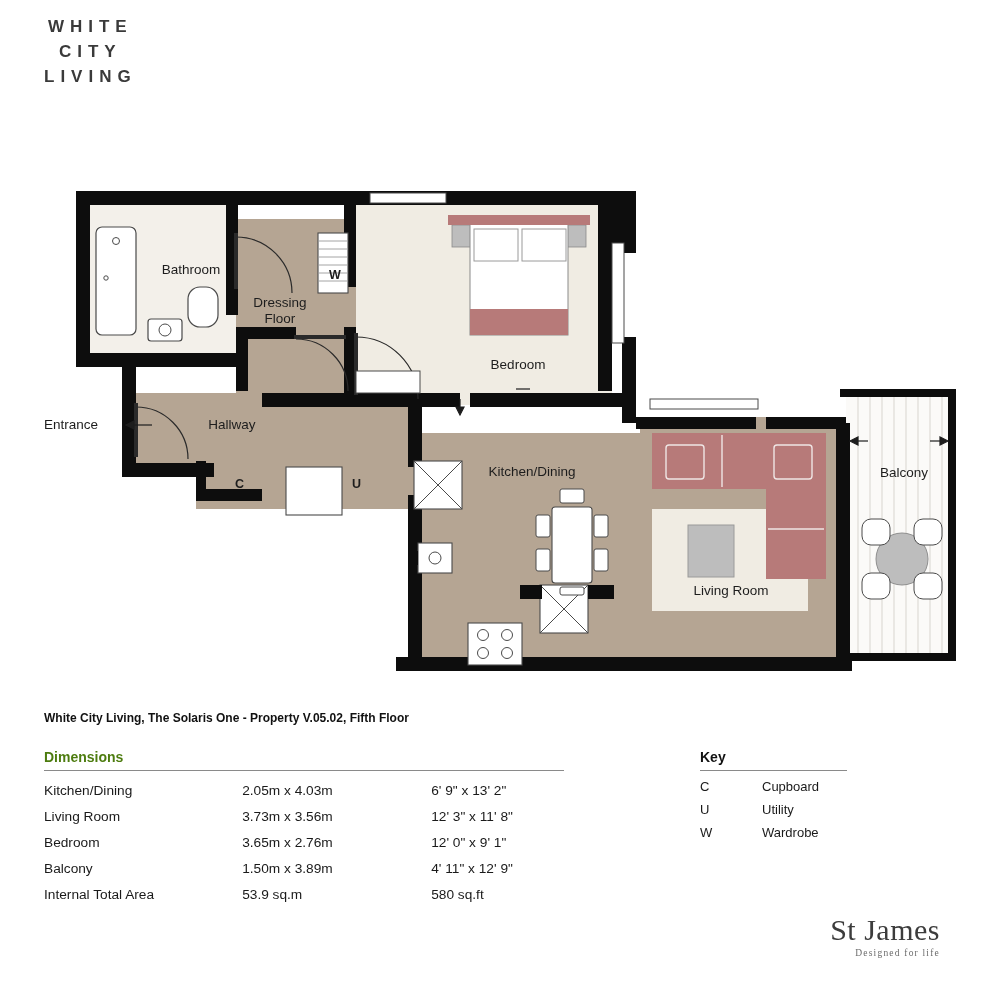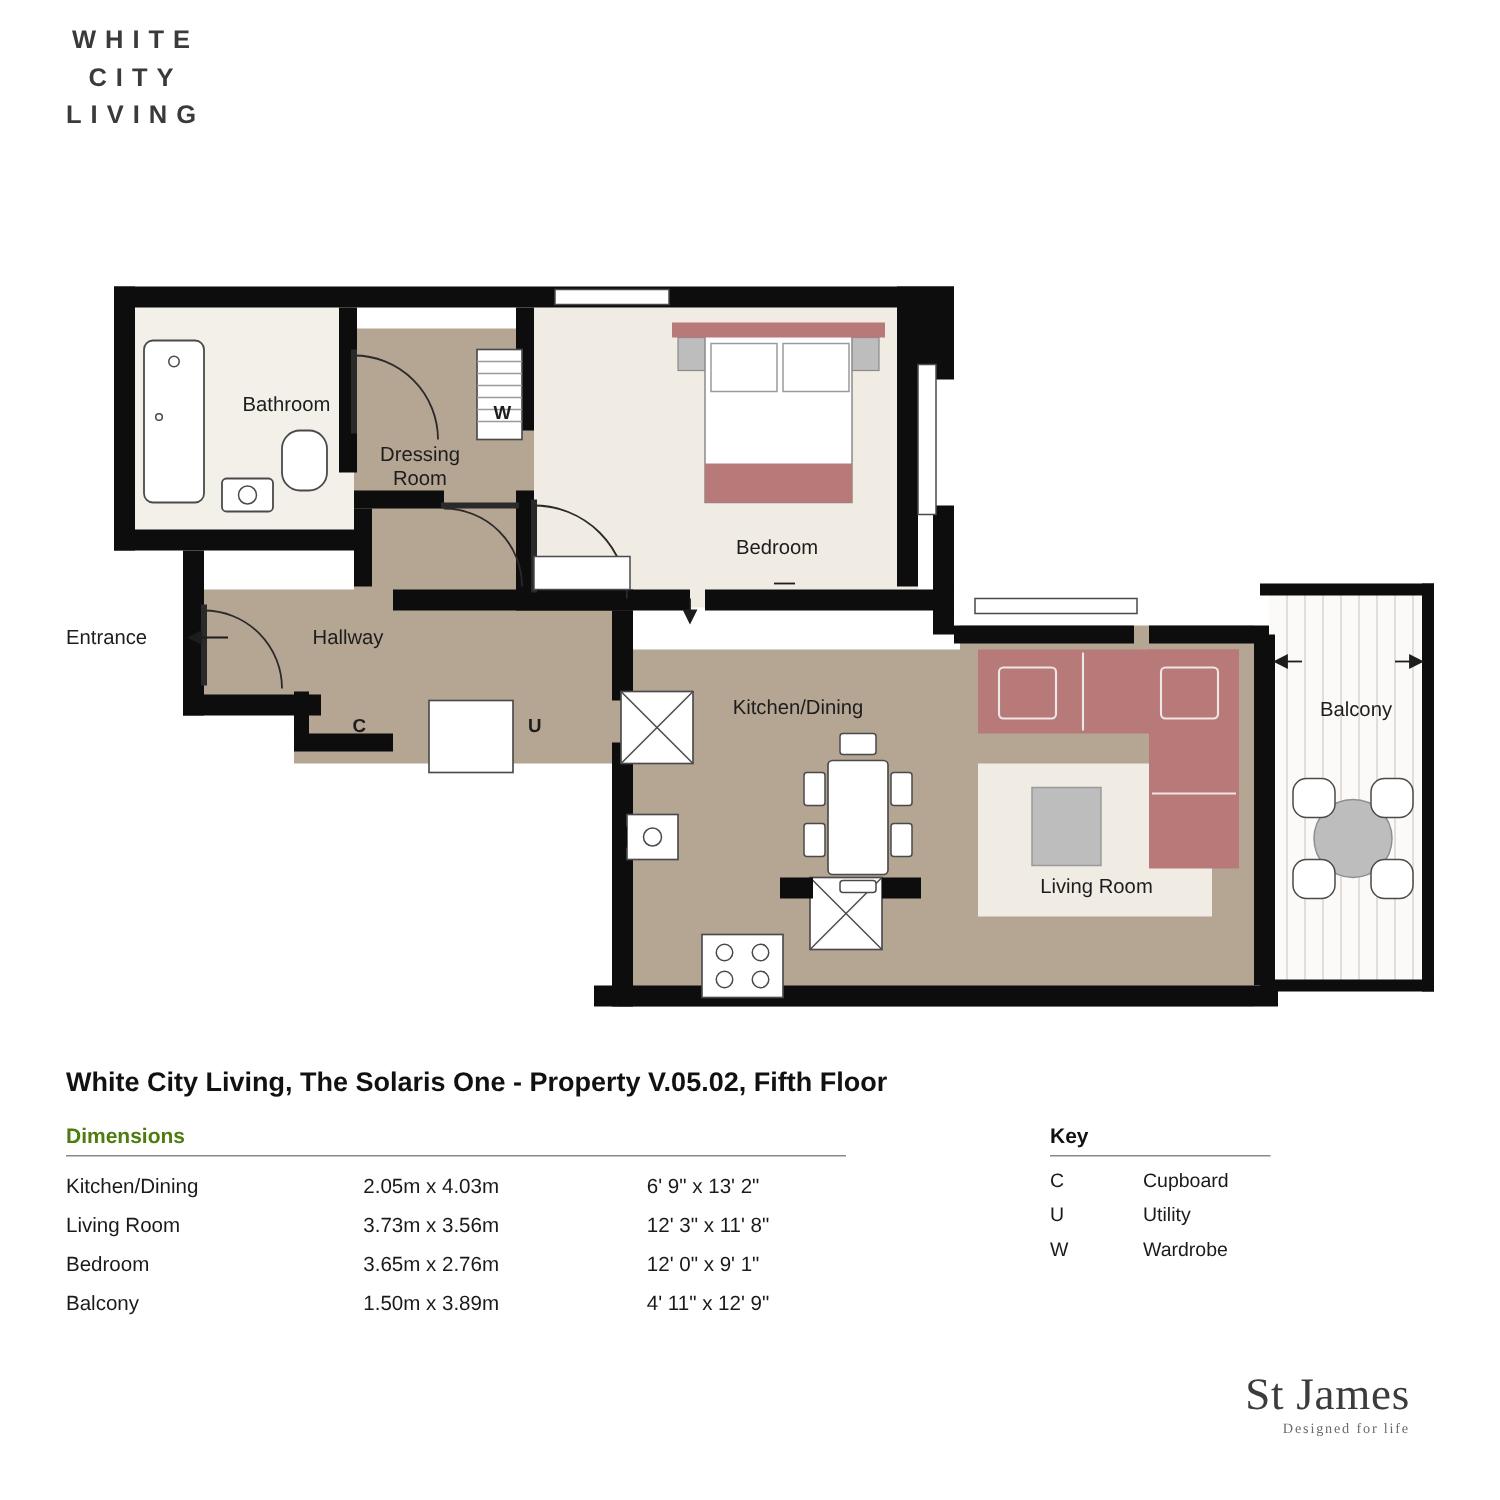--- a/index.html
+++ b/index.html
@@ -61,21 +61,21 @@
     font-size: 13.5px;
     color: #1d1d1d;
     text-align: right;
   }
 
   
   .title {
     position: absolute;
     left: 44px;
     top: 711px;
-    font-size: 18px;
+    font-size: 12px;
     font-weight: 700;
     color: #111;
   }
   .dims-head {
     position: absolute;
     left: 44px;
     top: 749px;
     font-size: 14px;
     font-weight: 700;
     color: #4d7c0f;
@@ -346,21 +346,21 @@
       <line x1="852" y1="404" x2="868" y2="404"></line>
       <polygon points="850,404 858,400 858,408"></polygon>
       <line x1="930" y1="404" x2="946" y2="404"></line>
       <polygon points="948,404 940,400 940,408"></polygon>
     </g>
   </svg>
 
   
   <div class="room-label" style="left:145px; top:225px; width:92px;">Bathroom</div>
   <div class="room-label" style="left:236px; top:258px; width:88px;">Dressing
-Room</div>
+Floor</div>
   <div class="room-label" style="left:452px; top:320px; width:132px;">Bedroom</div>
   <div class="room-label" style="left:180px; top:380px; width:104px;">Hallway</div>
   <div class="room-label" style="left:452px; top:427px; width:160px;">Kitchen/Dining</div>
   <div class="room-label" style="left:660px; top:546px; width:142px;">Living Room</div>
   <div class="room-label" style="left:858px; top:428px; width:92px;">Balcony</div>
 
   
   <div class="small-tag" style="left:329px; top:231px;">W</div>
   <div class="small-tag" style="left:235px; top:440px;">C</div>
   <div class="small-tag" style="left:352px; top:440px;">U</div>
@@ -388,20 +388,25 @@
     <tr>
       <td class="c0">Bedroom</td>
       <td class="c1">3.65m x 2.76m</td>
       <td class="c2">12' 0" x 9' 1"</td>
     </tr>
     <tr>
       <td class="c0">Balcony</td>
       <td class="c1">1.50m x 3.89m</td>
       <td class="c2">4' 11" x 12' 9"</td>
     </tr>
+    <tr>
+      <td class="c0">Internal Total Area</td>
+      <td class="c1">53.9 sq.m</td>
+      <td class="c2">580 sq.ft</td>
+    </tr>
   </tbody>
 </table>
 
 <div class="key-head">Key</div>
 <div class="key-rule"></div>
 <table class="key-table">
   <tbody>
     <tr>
       <td class="k0">C</td>
       <td>Cupboard</td>

